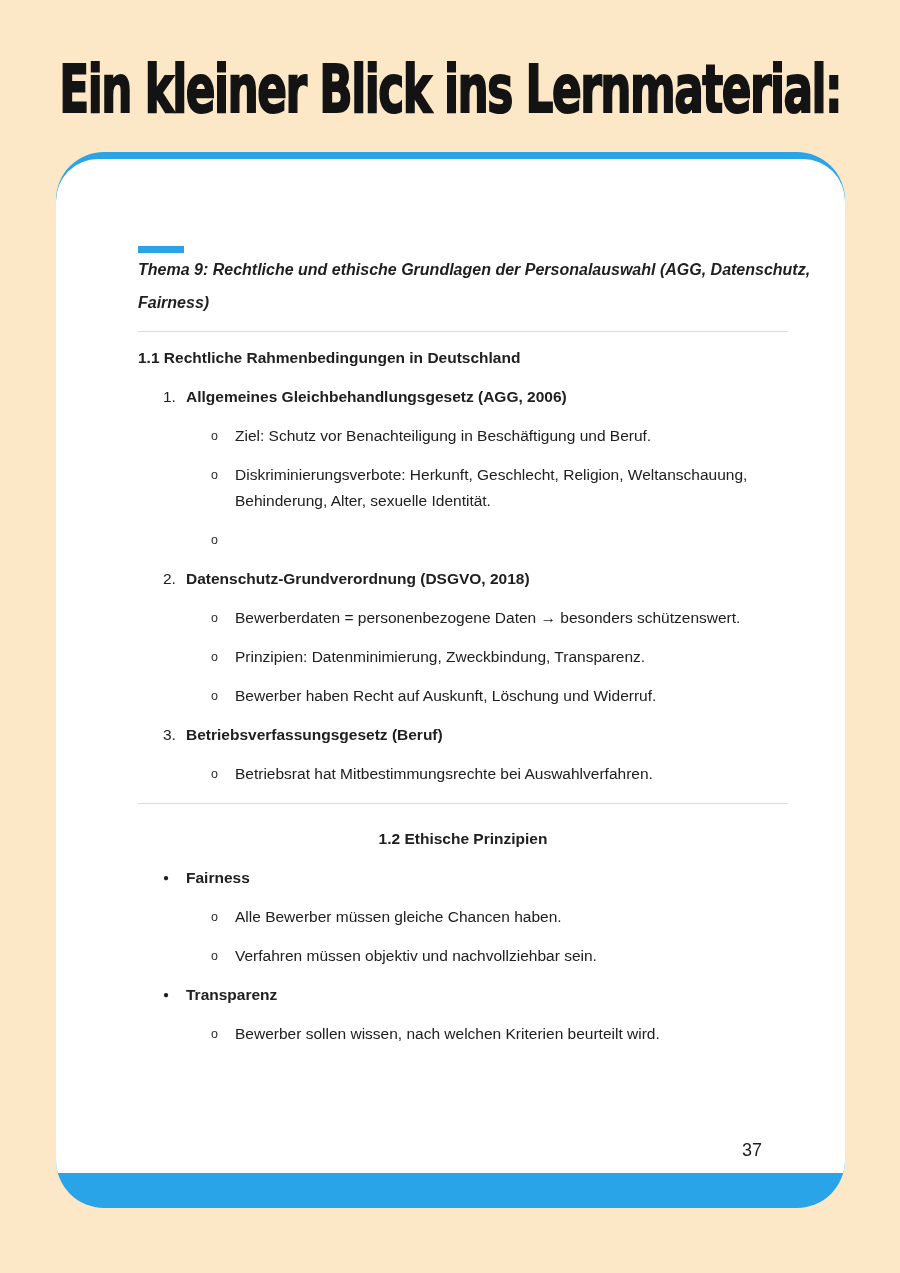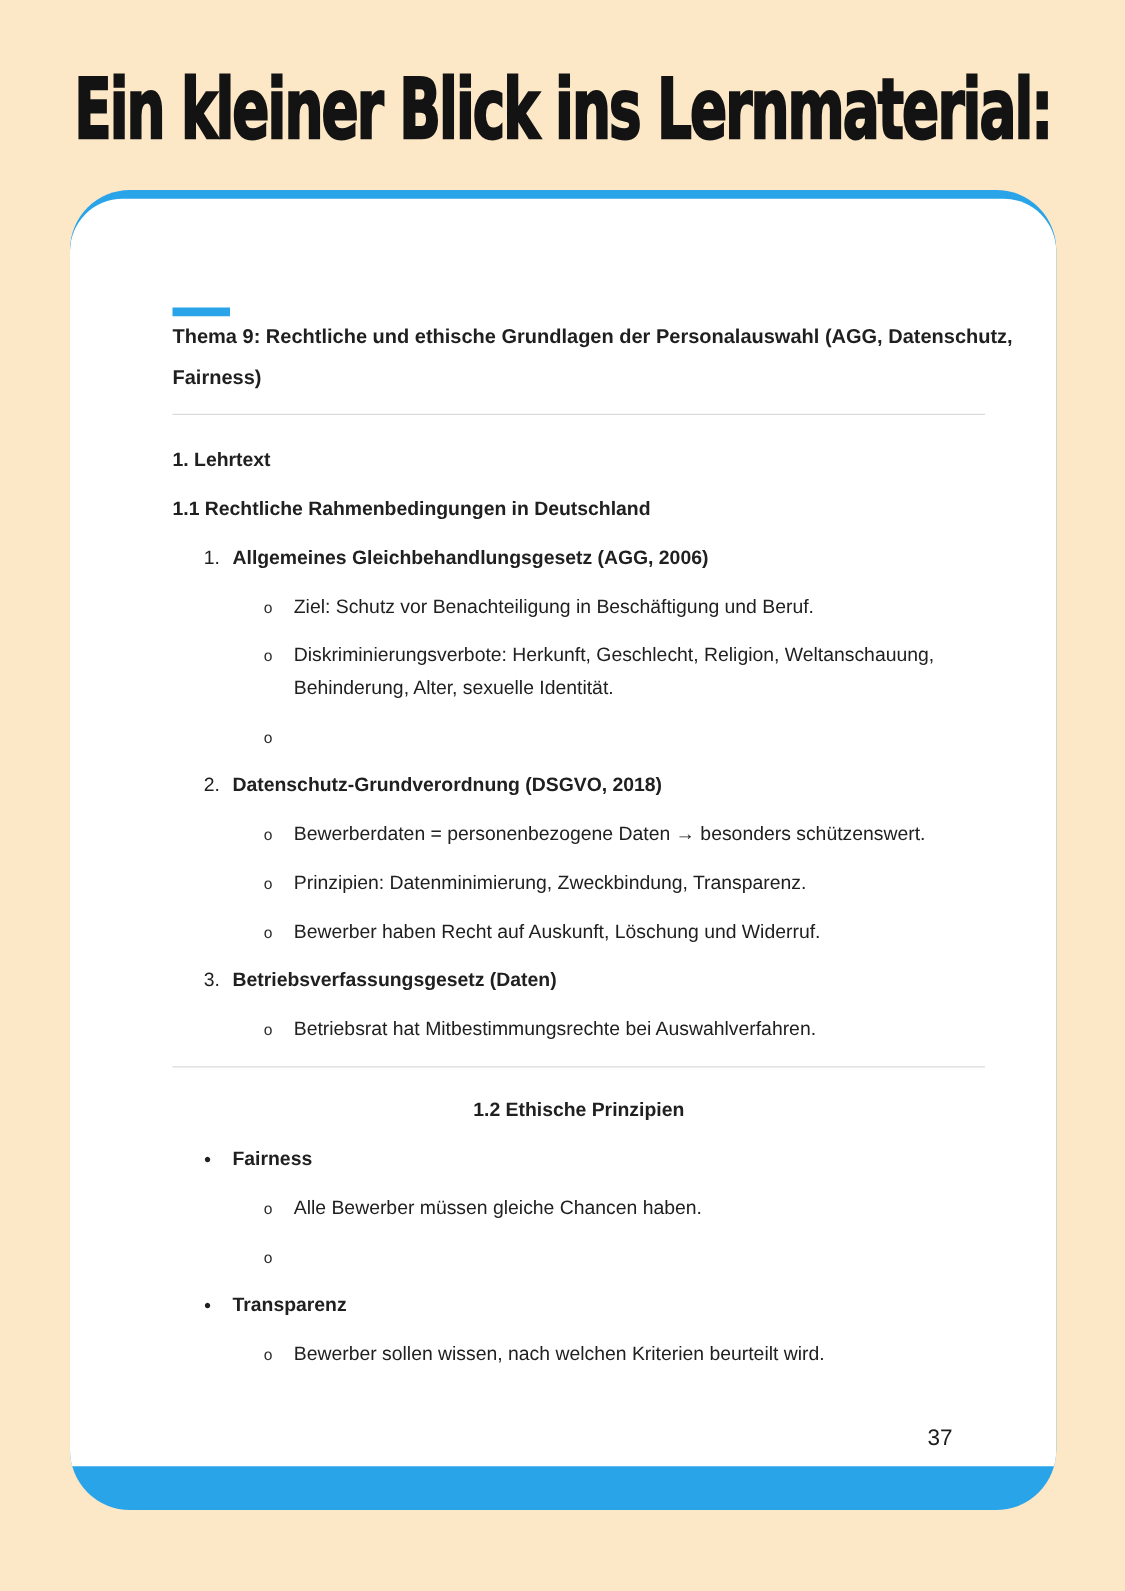--- a/index.html
+++ b/index.html
@@ -55,20 +55,21 @@
     width: 46px; height: 7px;
     background: #29A4E9;
   }
   .topic {
     margin-top: 0;
     margin-right: -40px;
     font-size: 16px;
     font-weight: 600;
     line-height: 33px;
     color: #1f1f1f;
+    font-style: italic;
   }
   hr.divider {
     border: none;
     border-top: 1px solid #DBDBDB;
     margin: 12px 0 0 0;
   }
   hr.divider2 { margin-top: 16px; }
   .h2 {
     font-weight: 700;
     margin-top: 24px;
@@ -115,21 +116,20 @@
   <div class="card">
     <div class="card-white">
 
       <div class="content">
 
         <div class="mini-bar"></div>
         <div class="topic">Thema 9: Rechtliche und ethische Grundlagen der Personalauswahl (AGG, Datenschutz, Fairness)</div>
 
         <hr class="divider">
 
-        <div class="h2">1. Lehrtext</div>
         <div class="h2row">1.1 Rechtliche Rahmenbedingungen in Deutschland</div>
 
         <div class="row">
           <span class="num">1.</span>
           <span class="lbl bold">Allgemeines Gleichbehandlungsgesetz (AGG, 2006)</span>
         </div>
         <div class="row">
           <span class="marker">o</span>
           <span class="lbl">Ziel: Schutz vor Benachteiligung in Beschäftigung und Beruf.</span>
         </div>
@@ -153,41 +153,42 @@
           <span class="marker">o</span>
           <span class="lbl">Prinzipien: Datenminimierung, Zweckbindung, Transparenz.</span>
         </div>
         <div class="row">
           <span class="marker">o</span>
           <span class="lbl">Bewerber haben Recht auf Auskunft, Löschung und Widerruf.</span>
         </div>
 
         <div class="row">
           <span class="num">3.</span>
-          <span class="lbl bold">Betriebsverfassungsgesetz (Daten)</span>
+          <span class="lbl bold">Betriebsverfassungsgesetz (Beruf)</span>
         </div>
         <div class="row">
           <span class="marker">o</span>
           <span class="lbl">Betriebsrat hat Mitbestimmungsrechte bei Auswahlverfahren.</span>
         </div>
 
         <hr class="divider divider2">
 
         <div class="h2first">1.2 Ethische Prinzipien</div>
 
         <div class="row">
           <span class="bullet">●</span>
           <span class="lbl bold">Fairness</span>
         </div>
         <div class="row">
           <span class="marker">o</span>
           <span class="lbl">Alle Bewerber müssen gleiche Chancen haben.</span>
         </div>
         <div class="row">
           <span class="marker">o</span>
+          <span class="lbl">Verfahren müssen objektiv und nachvollziehbar sein.</span>
         </div>
 
         <div class="row">
           <span class="bullet">●</span>
           <span class="lbl bold">Transparenz</span>
         </div>
         <div class="row">
           <span class="marker">o</span>
           <span class="lbl">Bewerber sollen wissen, nach welchen Kriterien beurteilt wird.</span>
         </div>

